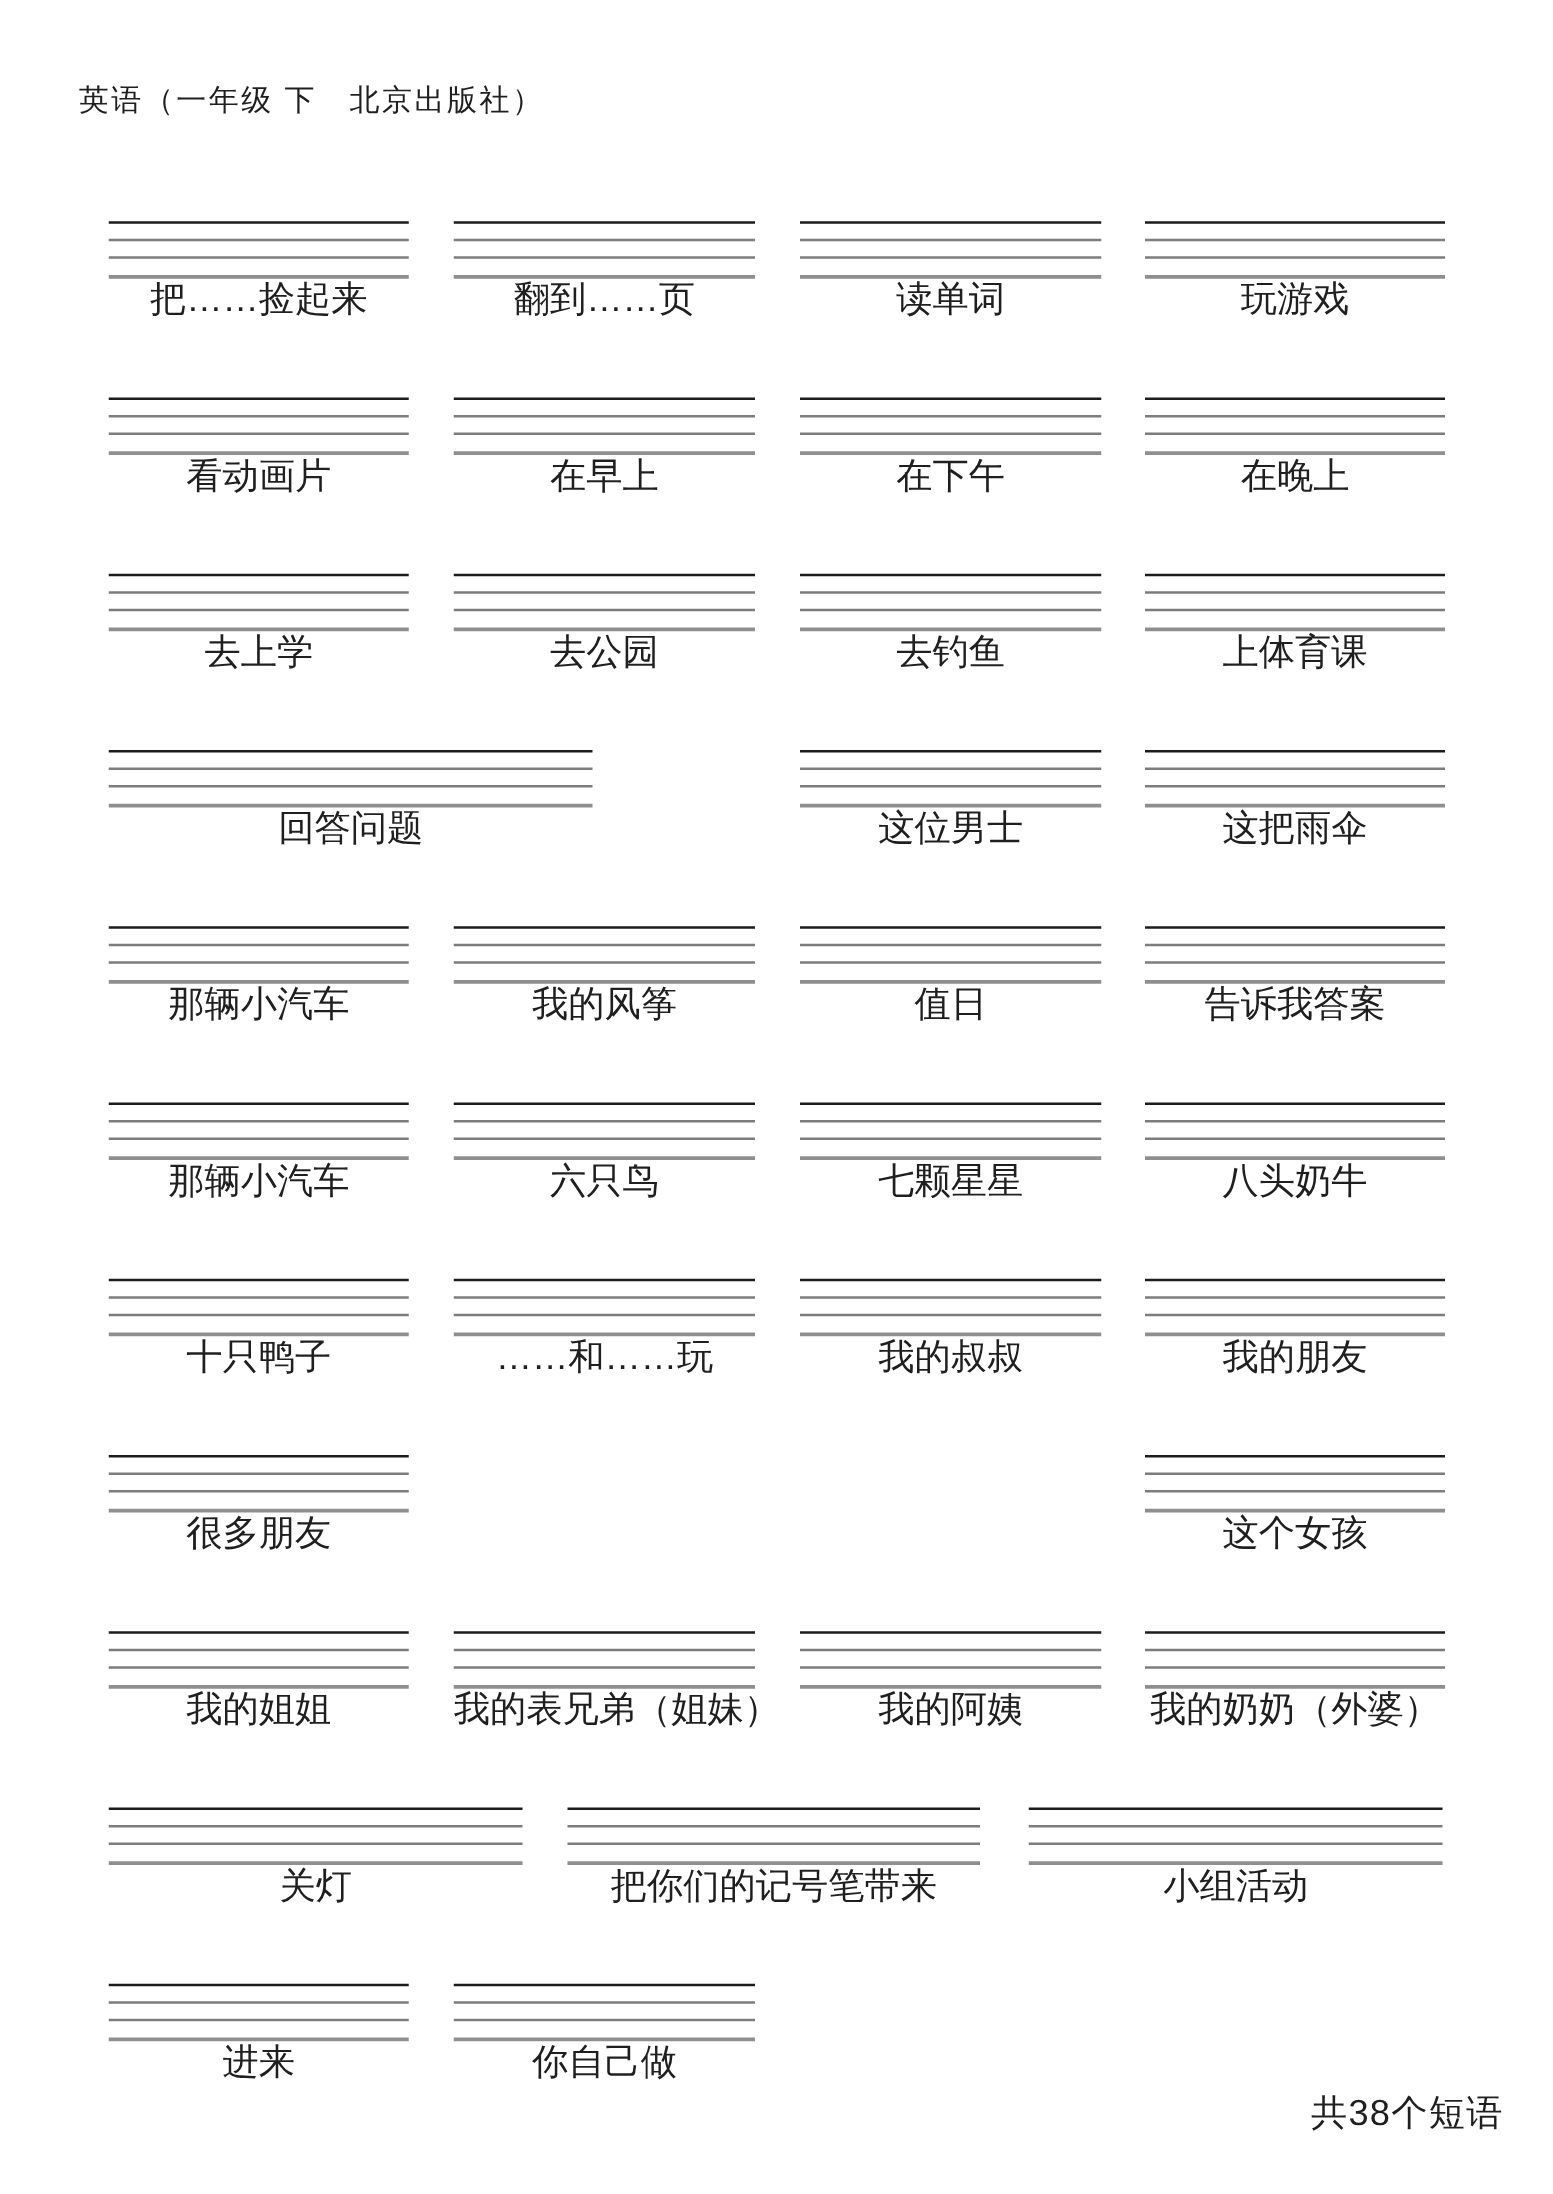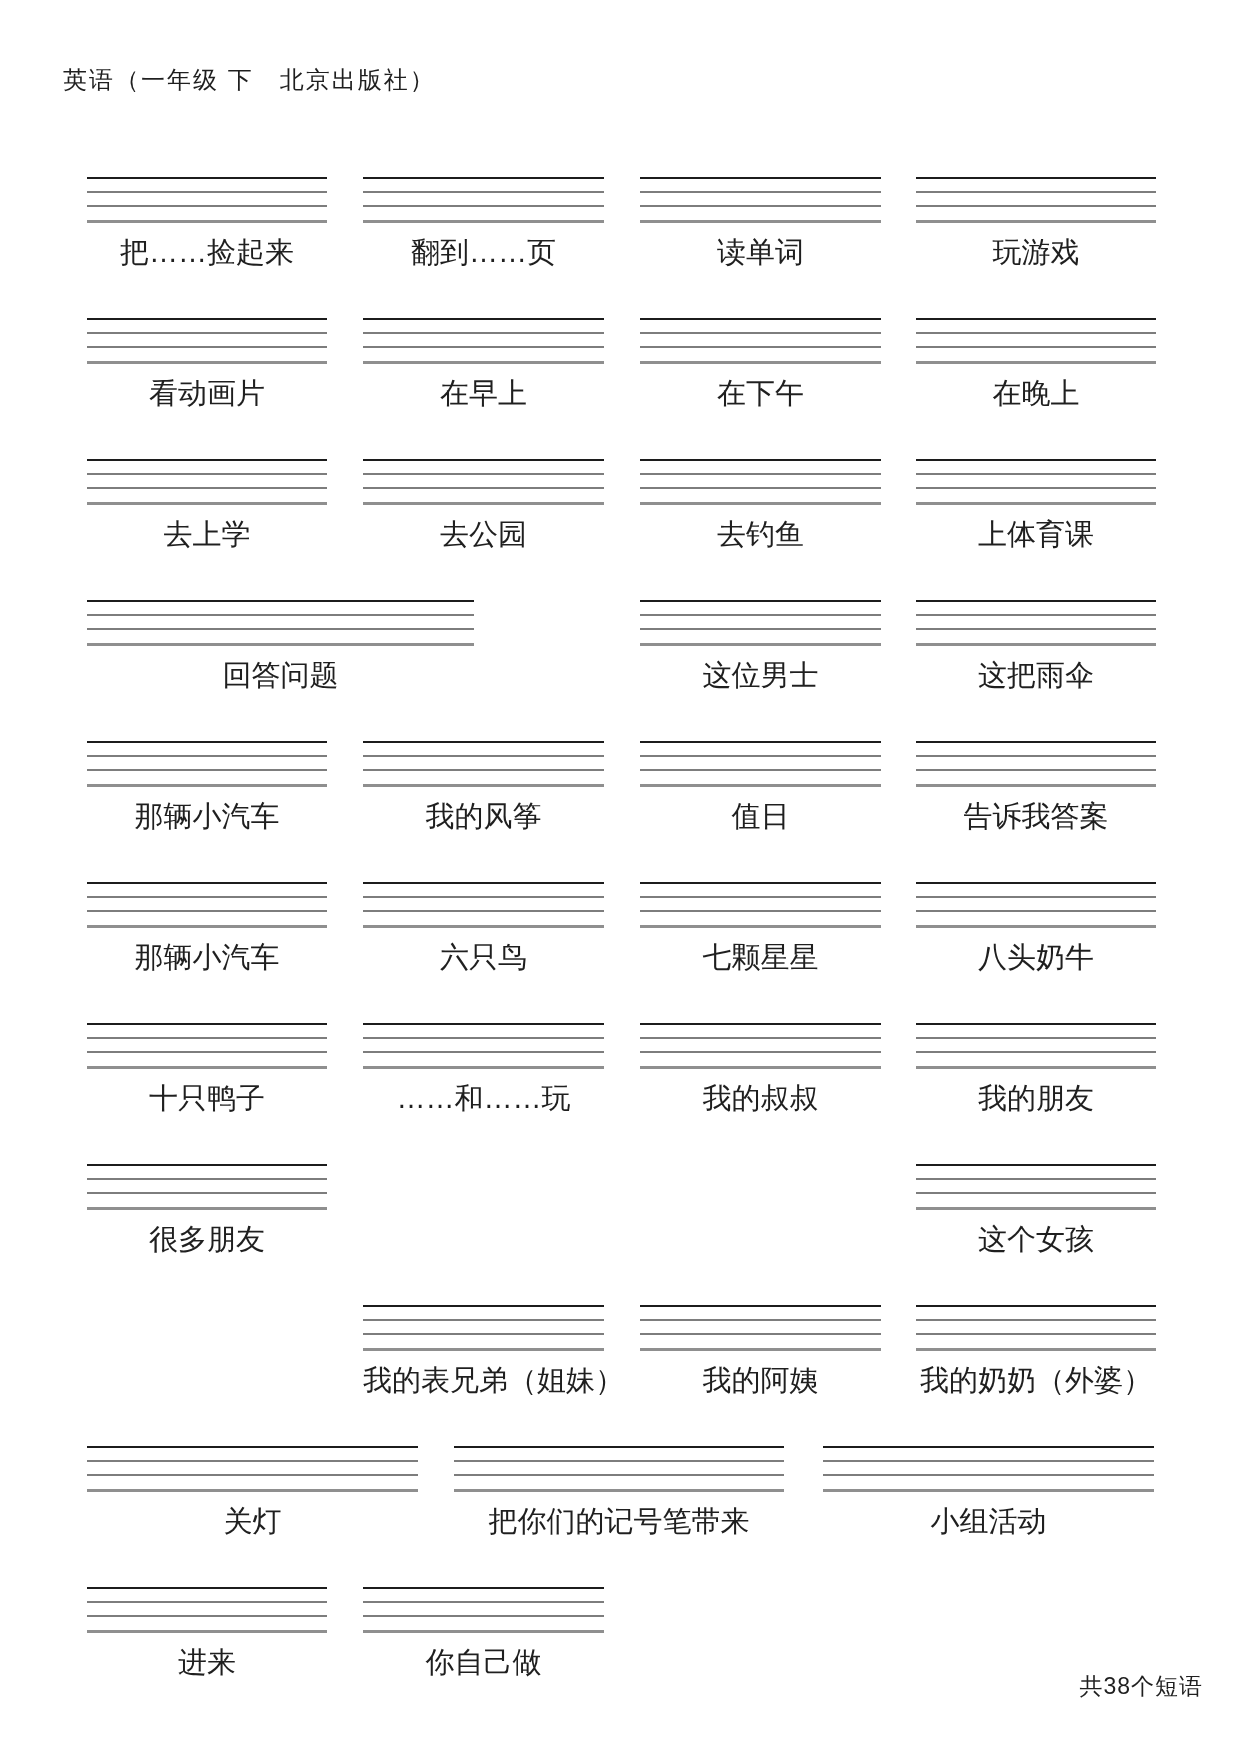--- a/index.html
+++ b/index.html
@@ -26,26 +26,26 @@
   .tb{left:454px;width:330px}
   .tc{left:823px;width:331px}
   
   .stave{position:relative;height:46px;}
   .l{position:absolute;left:0;right:0;}
   .l1{top:0;height:2px;background:#1c1c1c;}
   .l2{top:14px;height:2px;background:#7d7d7d;}
   .l3{top:28px;height:2px;background:#7d7d7d;}
   .l4{top:43px;height:3px;background:#8f8f8f;}
   .label{
-    margin-top:14px;text-align:center;font-size:29px;line-height:31px;
+    margin-top:2px;text-align:center;font-size:29px;line-height:31px;
     font-weight:400;white-space:nowrap;color:#1f1f1f;
   }
   .footer{
     position:absolute;top:1671px;right:39px;
-    font-size:23px;letter-spacing:1px;white-space:nowrap;
+    font-size:29px;letter-spacing:1px;white-space:nowrap;
   }
 </style>
 </head>
 <body>
 
 <div class="title">英语（一年级 下　北京出版社）</div>
 
 <div class="row" style="top:177px">
   <div class="cell c1">
     <div class="stave">
@@ -325,20 +325,29 @@
         <div class="l l1"></div>
         <div class="l l2"></div>
         <div class="l l3"></div>
         <div class="l l4"></div>
       </div>
     <div class="label">这个女孩</div>
   </div>
 </div>
 
 <div class="row" style="top:1305px">
+  <div class="cell c1">
+    <div class="stave">
+        <div class="l l1"></div>
+        <div class="l l2"></div>
+        <div class="l l3"></div>
+        <div class="l l4"></div>
+      </div>
+    <div class="label">我的姐姐</div>
+  </div>
   <div class="cell c2">
     <div class="stave">
         <div class="l l1"></div>
         <div class="l l2"></div>
         <div class="l l3"></div>
         <div class="l l4"></div>
       </div>
     <div class="label">我的表兄弟（姐妹）</div>
   </div>
   <div class="cell c3">

